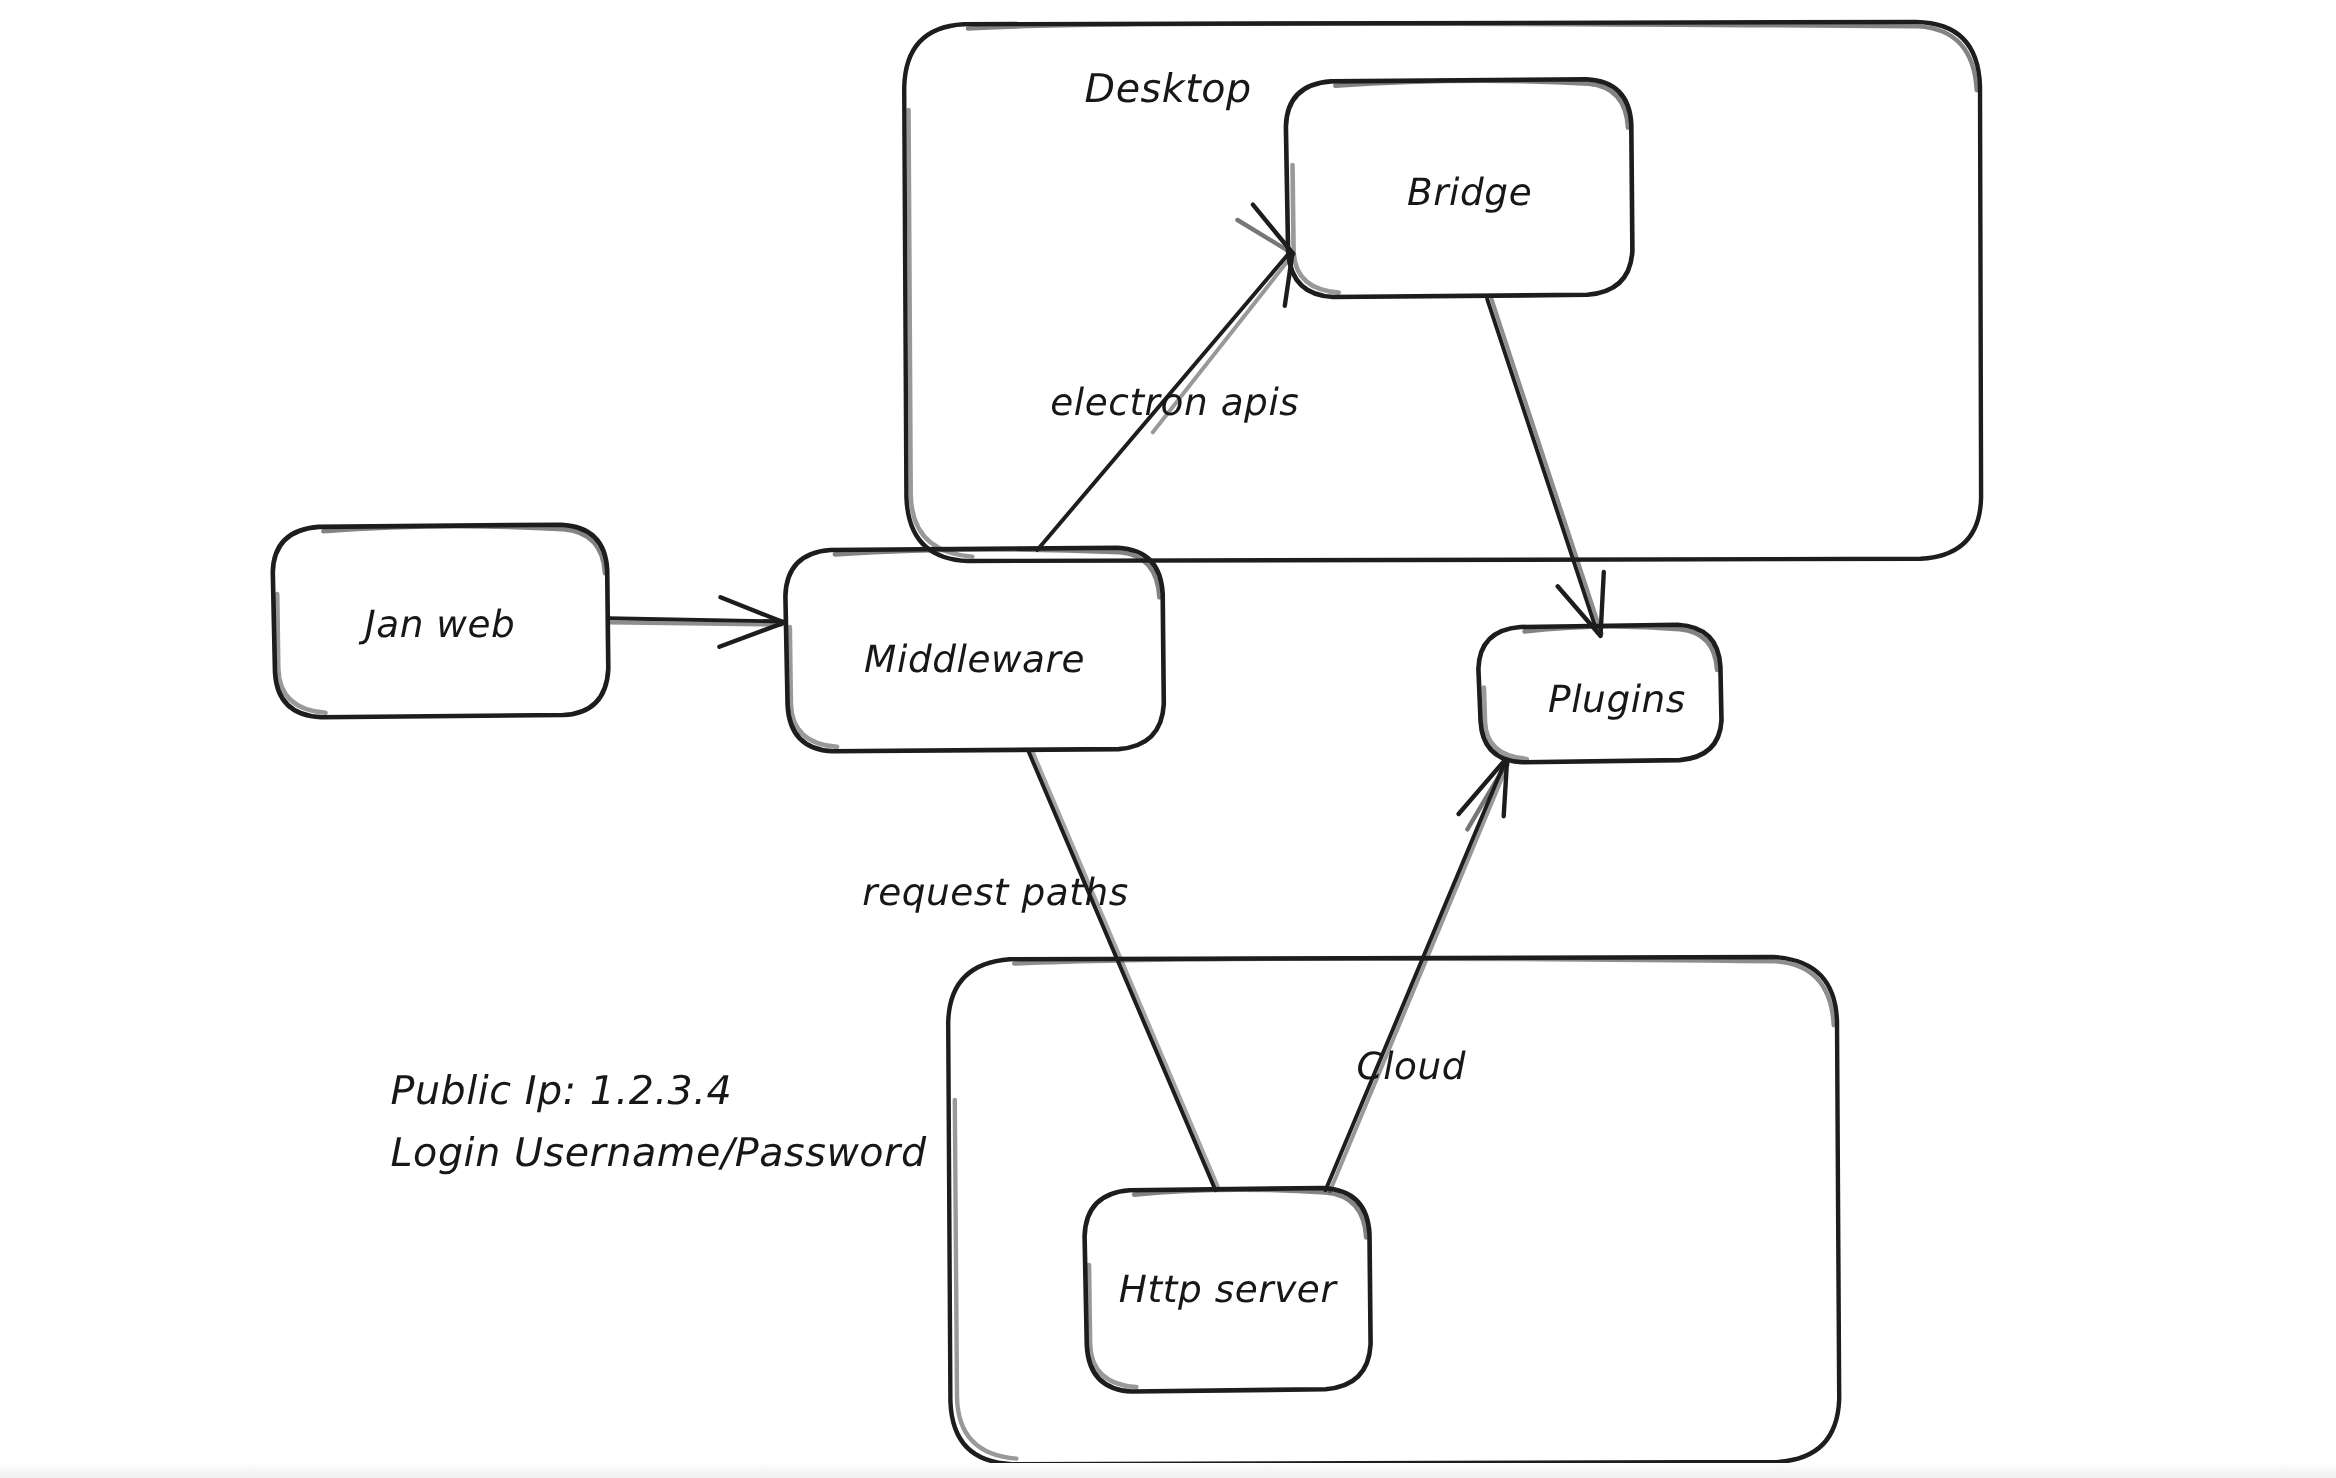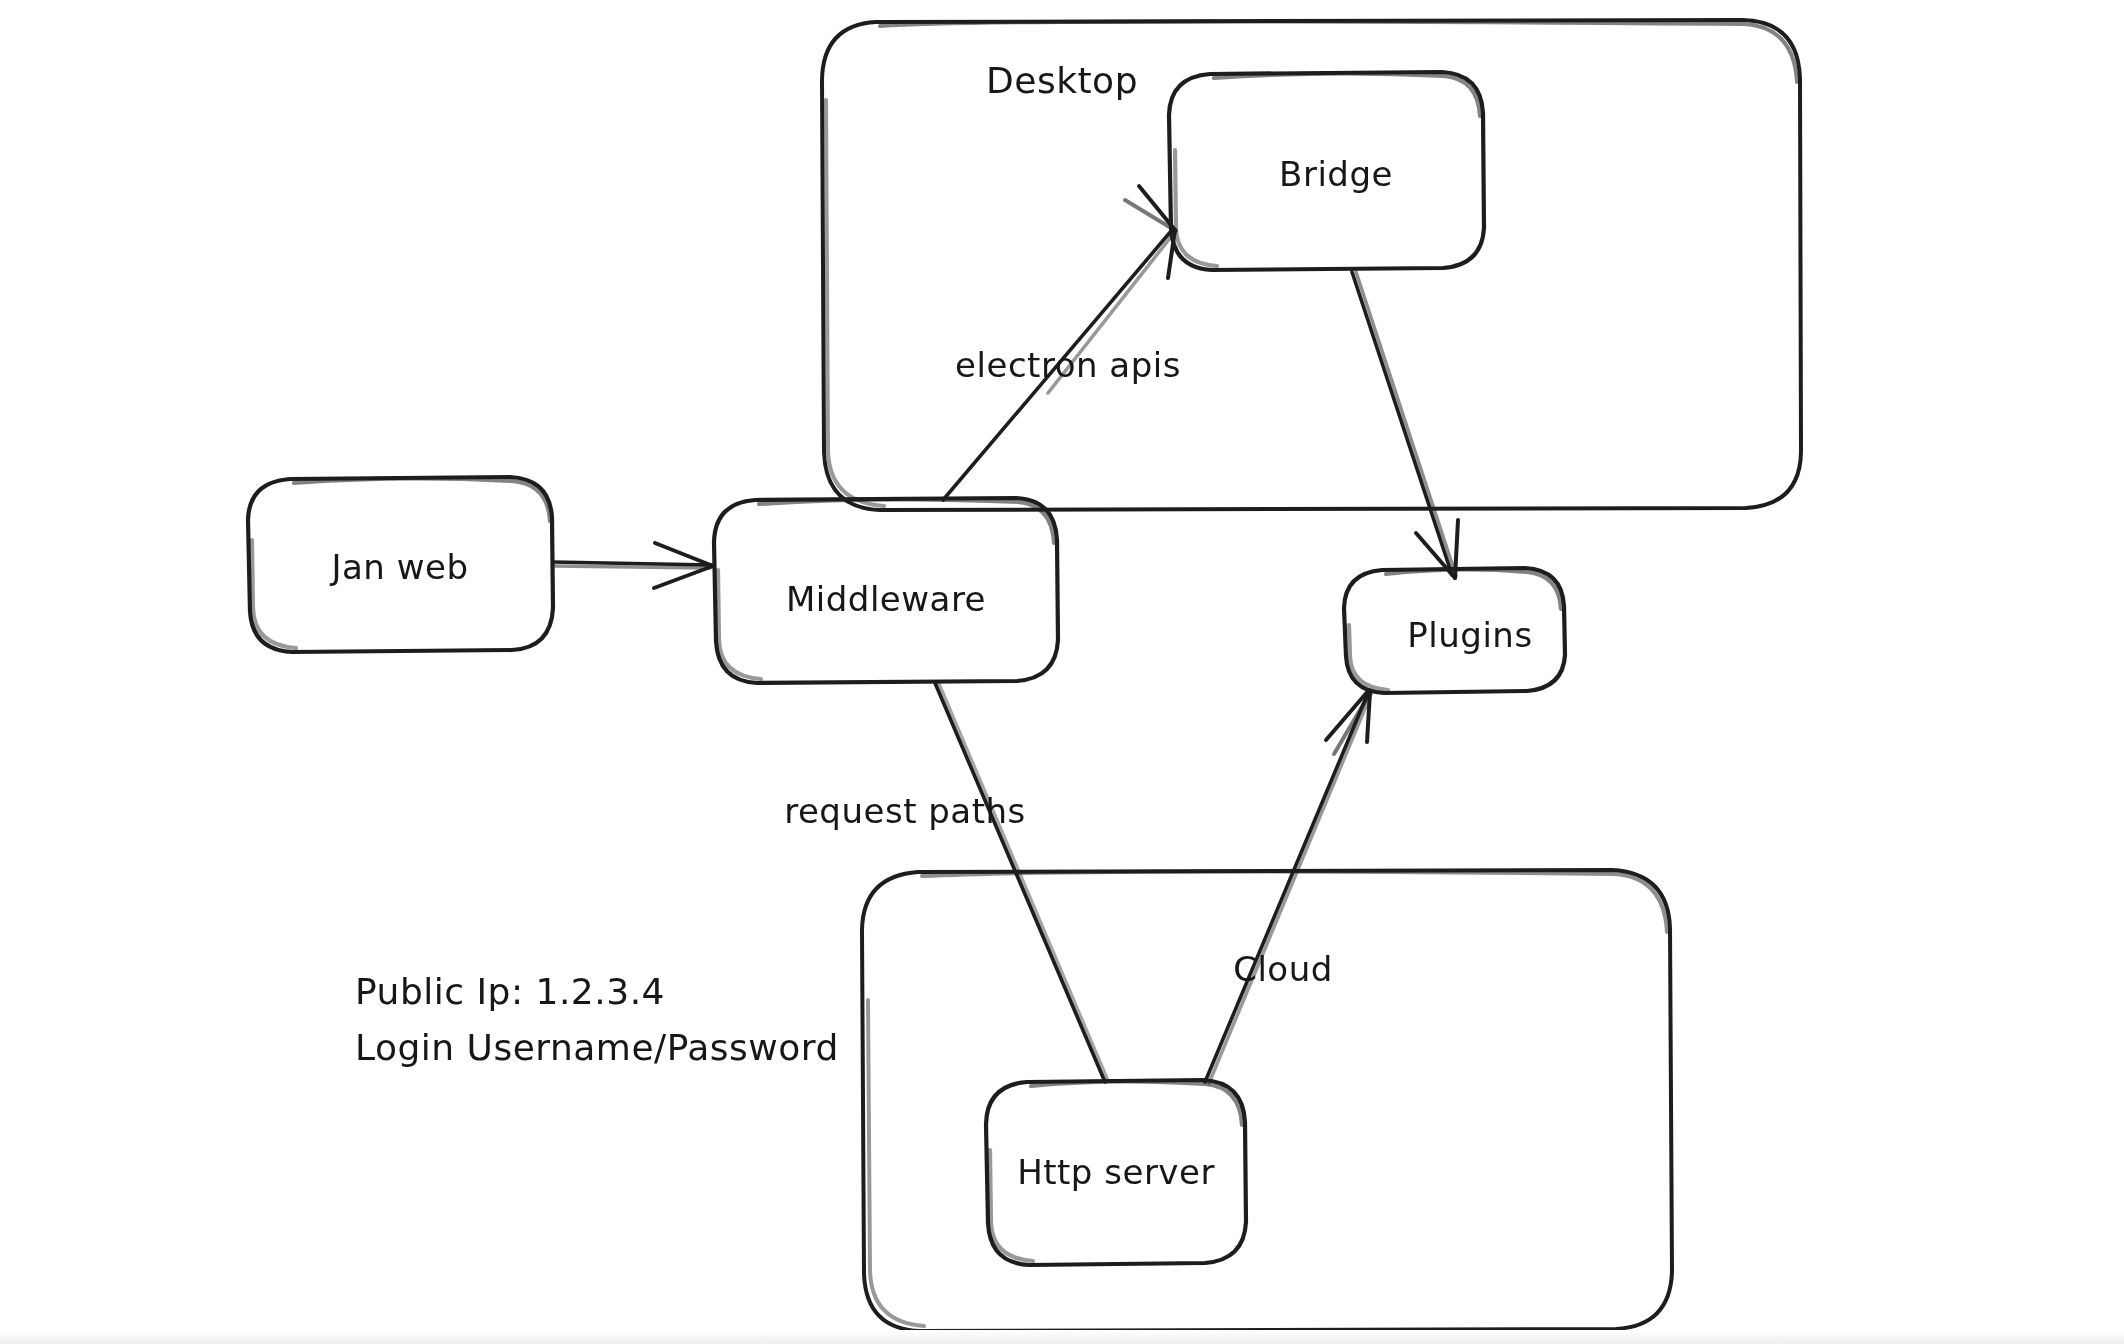--- a/index.html
+++ b/index.html
@@ -11,20 +11,21 @@
     width: 2124px;
     height: 1344px;
     overflow: hidden;
     font-family: "DejaVu Sans", sans-serif;
   }
   #canvas-wrap {
     position: relative;
     width: 2124px;
     height: 1344px;
     background: #ffffff;
+    font-style: italic;
   }
   #diagram-svg {
     position: absolute;
     inset: 0;
     width: 2124px;
     height: 1344px;
     display: block;
   }
   .stroke {
     fill: none;

